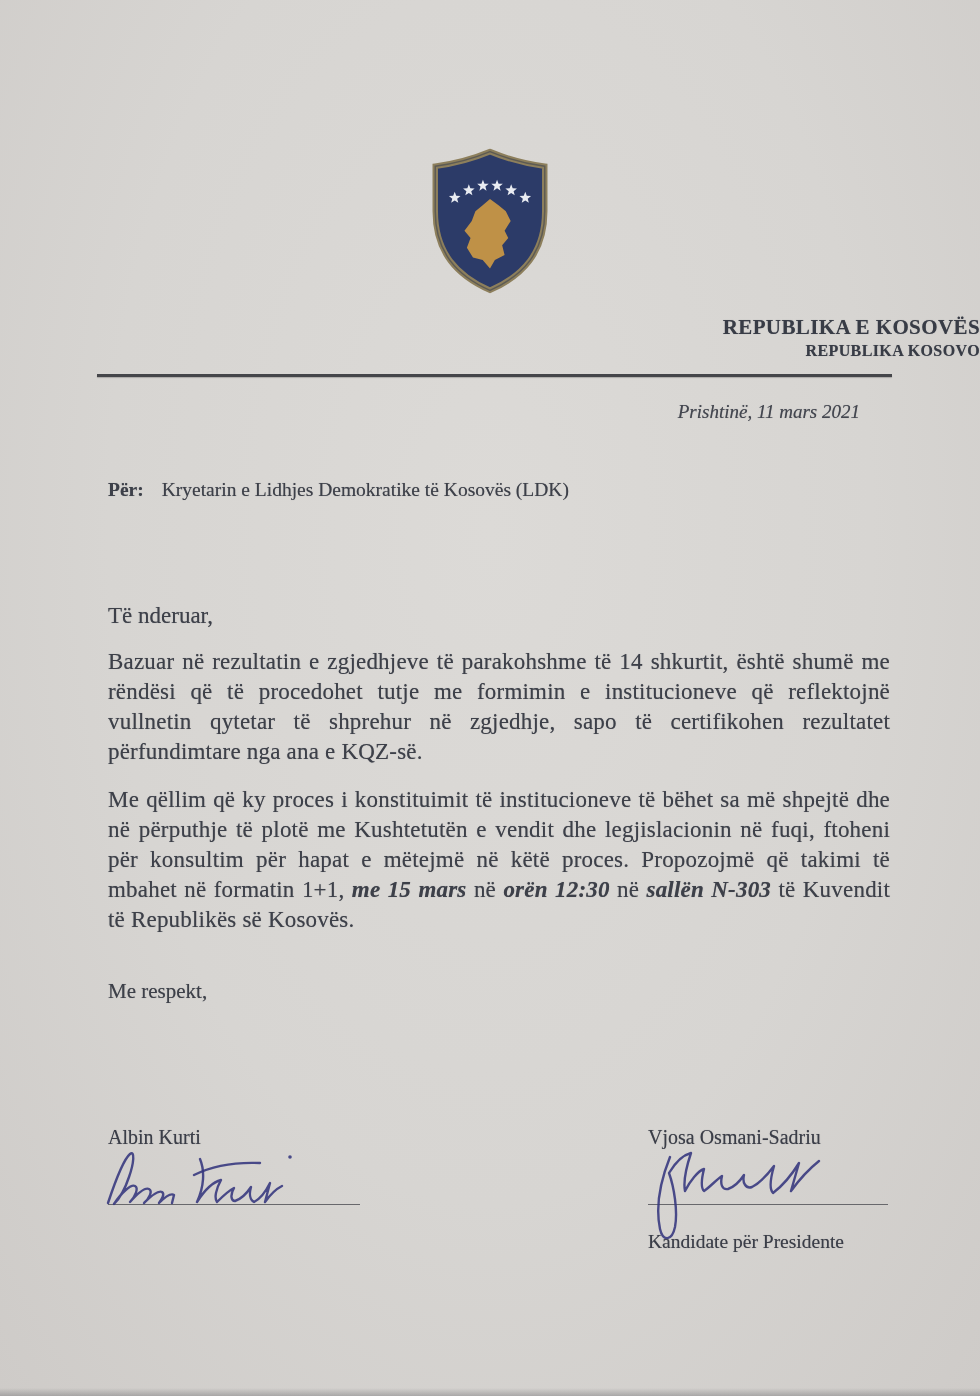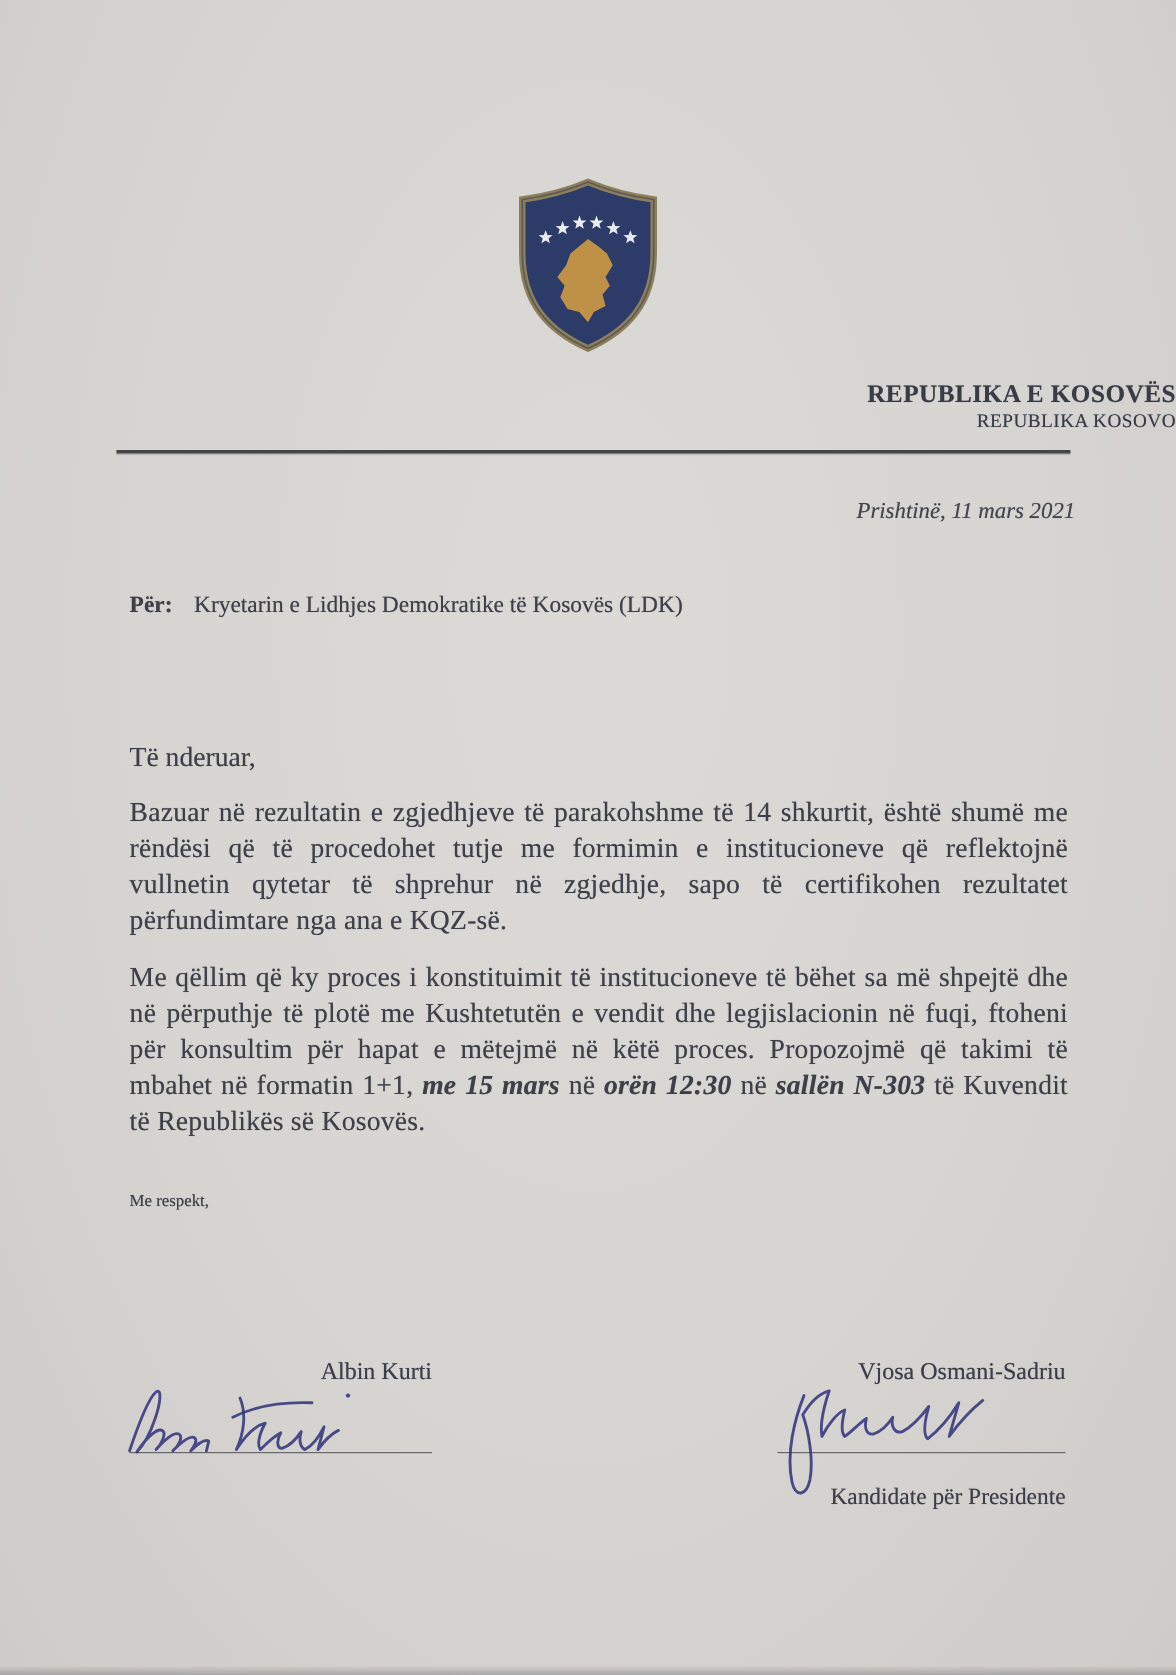--- a/index.html
+++ b/index.html
@@ -20,49 +20,49 @@
     background:linear-gradient(to bottom, rgba(0,0,0,0), rgba(90,90,95,0.35));
   }
   .scanblur { text-shadow:0 0 0.7px rgba(61,64,73,0.55); }
 
   
   .header { margin-top:148px; text-align:center; }
   .emblem { width:122px; height:146px; display:inline-block; }
   .h-titles { margin-top:16px; letter-spacing:0.4px; color:#383c46;text-align:right; }
   .h-title  { font-size:21px; font-weight:bold; line-height:26px; }
   .h-sub1   { font-size:18px; font-weight:bold; line-height:23px; }
-  .h-sub2   { font-size:16px; font-weight:normal; line-height:21px;padding-left:44px; }
+  .h-sub2   { font-size:16px; font-weight:bold; line-height:21px;padding-left:44px; }
   .rule {
     margin:13px 88px 0 97px;
     border-top:3px solid #45464a;
     box-shadow:0 1px 1px rgba(0,0,0,0.2);
   }
 
   
   .dateline {
-    margin-top:38px; padding-right:84px;
+    margin-top:24px; padding-right:120px;
     text-align:right; font-style:italic; font-size:19px; color:#43464f;
   }
   .content { padding:0 90px 0 108px; }
   .recipient { margin-top:56px; font-size:19.5px; }
   .recipient .lbl { font-weight:bold; padding-right:18px; }
   .salutation { margin-top:102px; font-size:23px; line-height:26px; }
   .para {
     margin:18px 0 0 0; font-size:23px; line-height:30px;
     text-align:justify; letter-spacing:0.2px;
   }
   .seg-bi { font-weight:bold; font-style:italic; }
-  .closing { margin-top:44px; font-size:14px; }
+  .closing { margin-top:44px; font-size:21px; }
 
   
   .sig-row {
     display:flex; justify-content:space-between;
     margin-top:122px; padding:0 92px 0 108px;
   }
-  .sig-block { position:relative;text-align:right; }
+  .sig-block { position:relative; }
   .sig-block.left  { width:252px; }
   .sig-block.right { width:240px; }
   .sig-name { font-size:20px; color:#3b3e48; }
   .sig-area { position:relative; height:56px; }
   .sig-line {
     position:absolute; left:0; right:0; bottom:0;
     border-bottom:1.4px solid #68686c;
   }
   .sig-svg { position:absolute; pointer-events:none; z-index:2; }
   .sig-svg.kurti  { left:-4px; bottom:-8px; width:230px; height:66px; }

